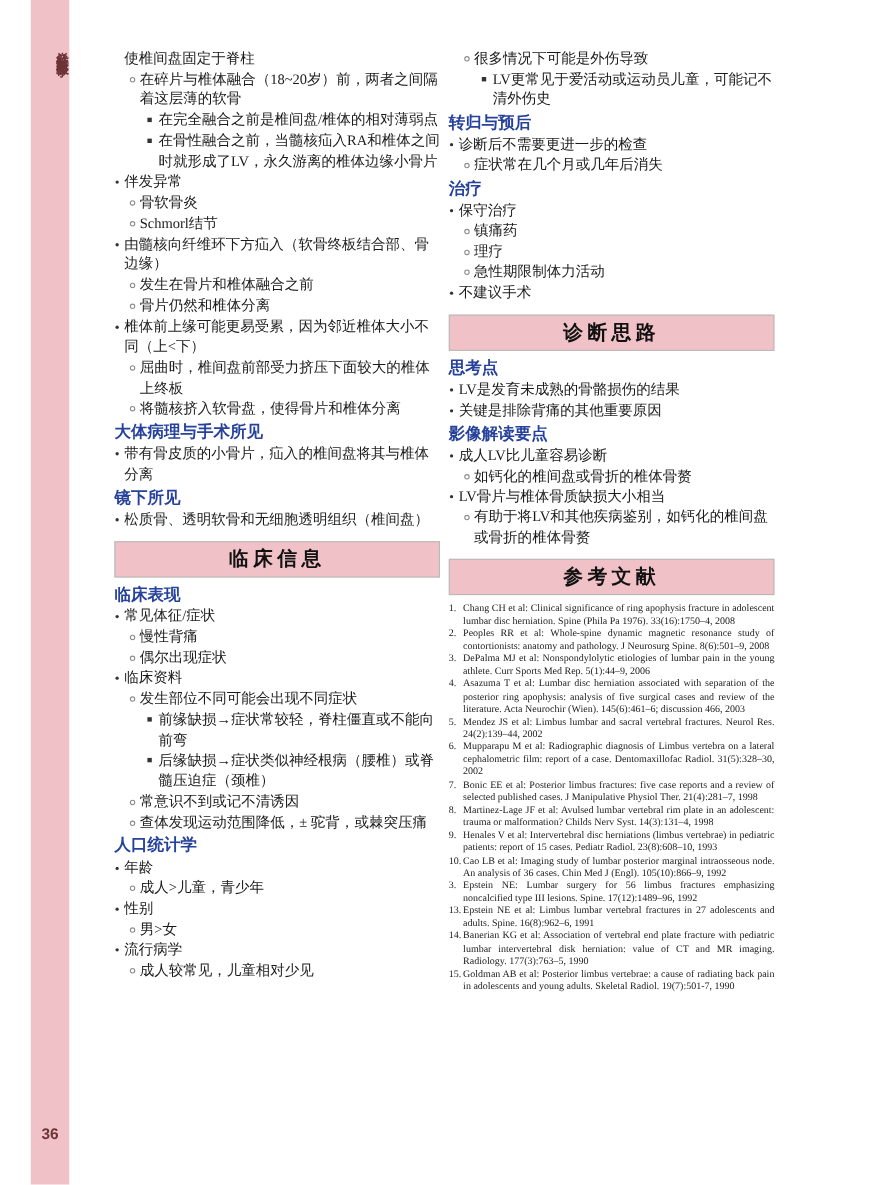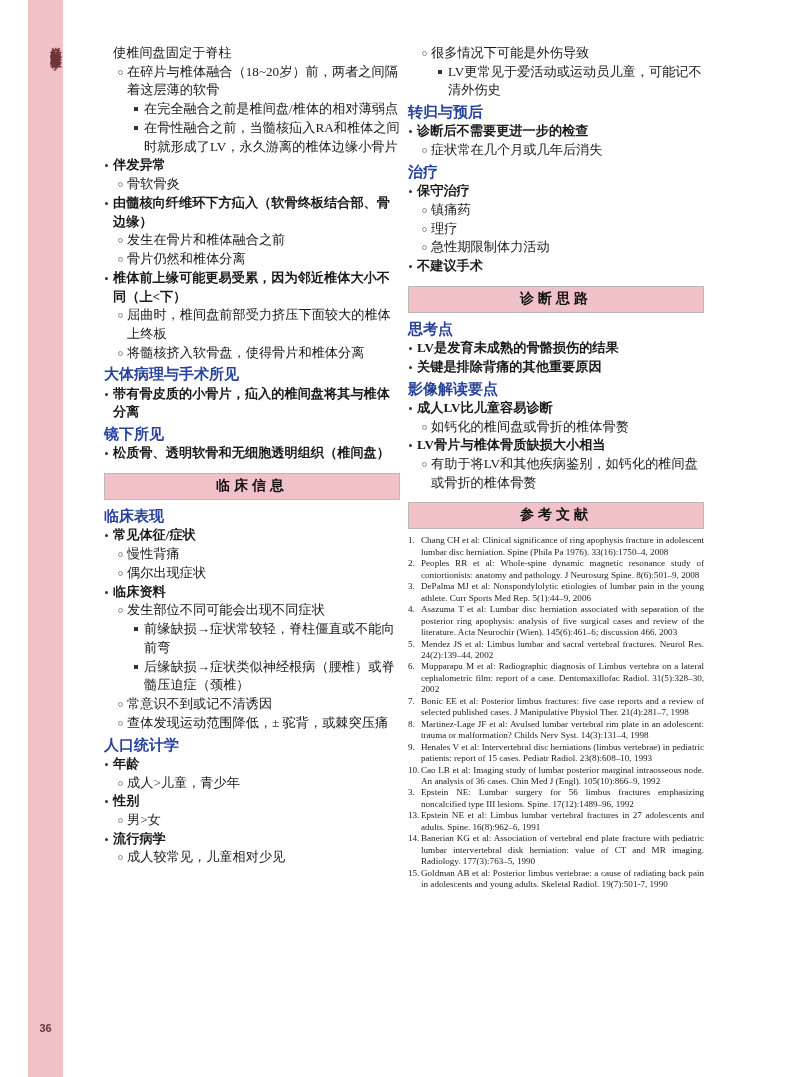--- a/index.html
+++ b/index.html
@@ -40,21 +40,21 @@
     color: #6d3438;
     white-space: nowrap;
   }
   #page-number {
     position: absolute;
     left: 28px;
     top: 1022px;
     width: 35px;
     text-align: center;
     font-family: "Liberation Sans", "DejaVu Sans", sans-serif;
-    font-size: 11px;
+    font-size: 14px;
     font-weight: bold;
     color: #6d3438;
   }
 
   
   #page {
     position: absolute;
     left: 0; top: 0;
     width: 726px; height: 1077px;
   }
@@ -66,21 +66,21 @@
   #col-left  { left: 104px; }
   #col-right { left: 408px; }
 
   
   .section-bar {
     background: #f0c2c8;
     border: 1px solid #b9b9b9;
     text-align: center;
     font-family: "Liberation Sans", "DejaVu Sans", sans-serif;
     font-weight: bold;
-    font-size: 14px;
+    font-size: 18px;
     letter-spacing: 4px;
     color: #111;
     padding: 3px 0 4px 0;
     margin: 10px 0 6px 0;
     box-sizing: border-box;
   }
 
   
   .subhead {
     font-family: "Liberation Sans", "DejaVu Sans", sans-serif;
@@ -98,21 +98,21 @@
     padding: 0;
   }
   ul.lv > li {
     position: relative;
     font-size: 13.2px;
     line-height: 1.42;
     margin: 0;
     padding: 0 0 0 9px;
   }
   
-  .l1 { padding-left: 9px !important; font-weight: bold; }
+  .l1 { padding-left: 9px !important; }
   .l1::before {
     content: "";
     position: absolute;
     left: 1px; top: 8px;
     width: 3px; height: 3px;
     border-radius: 50%;
     background: #333;
   }
   
   .l2 { margin-left: 14px !important; padding-left: 9px !important; }
@@ -172,20 +172,21 @@
 
   <div class="col" id="col-left">
 
     <ul class="lv">
         <li class="l0">使椎间盘固定于脊柱</li>
         <li class="l2">在碎片与椎体融合（18~20岁）前，两者之间隔着这层薄的软骨</li>
         <li class="l3">在完全融合之前是椎间盘/椎体的相对薄弱点</li>
         <li class="l3">在骨性融合之前，当髓核疝入RA和椎体之间时就形成了LV，永久游离的椎体边缘小骨片</li>
         <li class="l1">伴发异常</li>
         <li class="l2">骨软骨炎</li>
+        <li class="l2">Schmorl结节</li>
         <li class="l1">由髓核向纤维环下方疝入（软骨终板结合部、骨边缘）</li>
         <li class="l2">发生在骨片和椎体融合之前</li>
         <li class="l2">骨片仍然和椎体分离</li>
         <li class="l1">椎体前上缘可能更易受累，因为邻近椎体大小不同（上&lt;下）</li>
         <li class="l2">屈曲时，椎间盘前部受力挤压下面较大的椎体上终板</li>
         <li class="l2">将髓核挤入软骨盘，使得骨片和椎体分离</li>
       </ul>
 
     <div class="subhead">大体病理与手术所见</div>
     <ul class="lv">

